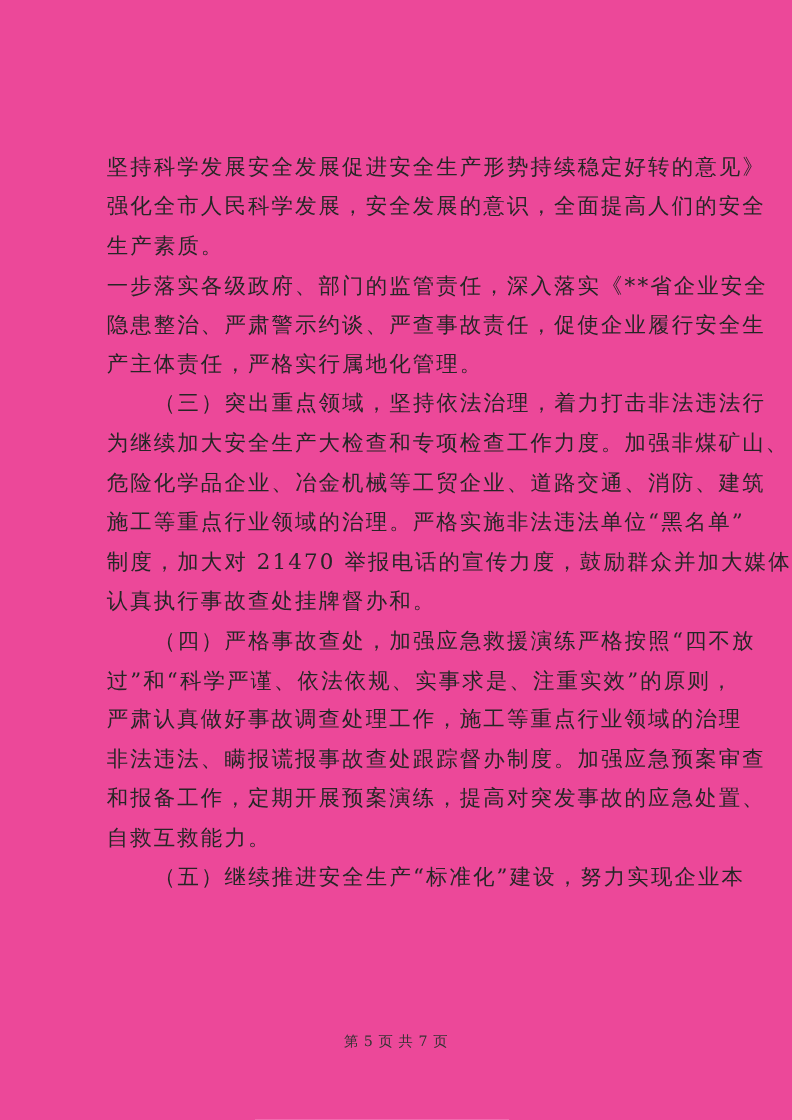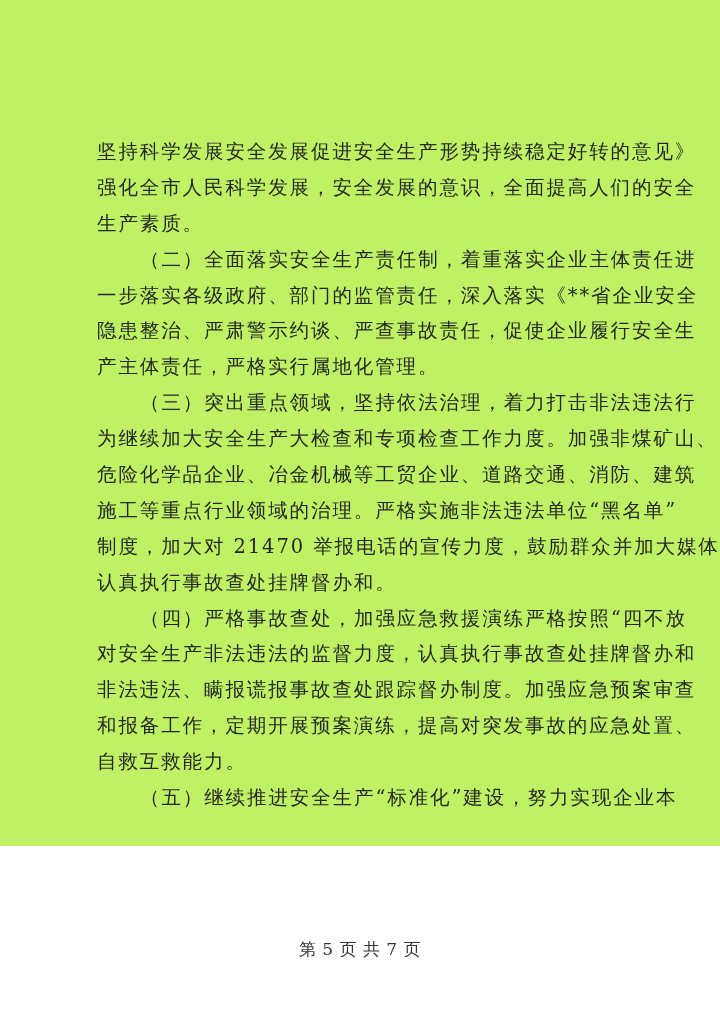--- a/index.html
+++ b/index.html
@@ -1,53 +1,53 @@
 <!DOCTYPE html>
 <html><head>
 <meta charset="utf-8">
 <style>
   html, body { margin: 0; padding: 0; background: #ffffff; }
   body { width: 720px; height: 1018px; position: relative; overflow: hidden; }
   .page {
-    position: absolute; left: 0; top: 0; width: 720px; height: 846px; background: #bef264;
+    position: absolute; left: 0; top: 0; width: 720px; height: 1018px; background: #ec4899;
   }
   .body-text {
     position: absolute; left: 97px; top: 134px; width: 545px;
     font-family: "DejaVu Serif", "Liberation Serif", serif;
     font-size: 19.5px; line-height: 35.9px; color: #262626;
     letter-spacing: 1.9px;
   }
   .line { white-space: nowrap; height: 35.9px; }
   .indent { padding-left: 43px; }
   .footer {
     position: absolute; left: 0; width: 720px; top: 938px; text-align: center;
     font-family: "DejaVu Serif", "Liberation Serif", serif;
-    font-size: 17px; color: #333; letter-spacing: 0.5px;
+    font-size: 13px; color: #333; letter-spacing: 0.5px;
   }
 </style>
 </head>
 <body>
 
 <div class="page">
   <div class="body-text">
     <div class="line">坚持科学发展安全发展促进安全生产形势持续稳定好转的意见》</div>
     <div class="line">强化全市人民科学发展，安全发展的意识，全面提高人们的安全</div>
     <div class="line">生产素质。</div>
-    <div class="line indent">（二）全面落实安全生产责任制，着重落实企业主体责任进</div>
     <div class="line">一步落实各级政府、部门的监管责任，深入落实《**省企业安全</div>
     <div class="line">隐患整治、严肃警示约谈、严查事故责任，促使企业履行安全生</div>
     <div class="line">产主体责任，严格实行属地化管理。</div>
     <div class="line indent">（三）突出重点领域，坚持依法治理，着力打击非法违法行</div>
     <div class="line">为继续加大安全生产大检查和专项检查工作力度。加强非煤矿山、</div>
     <div class="line">危险化学品企业、冶金机械等工贸企业、道路交通、消防、建筑</div>
     <div class="line">施工等重点行业领域的治理。严格实施非法违法单位“黑名单”</div>
     <div class="line">制度，加大对 21470 举报电话的宣传力度，鼓励群众并加大媒体</div>
     <div class="line">认真执行事故查处挂牌督办和。</div>
     <div class="line indent">（四）严格事故查处，加强应急救援演练严格按照“四不放</div>
-    <div class="line">对安全生产非法违法的监督力度，认真执行事故查处挂牌督办和</div>
+    <div class="line">过”和“科学严谨、依法依规、实事求是、注重实效”的原则，</div>
+    <div class="line">严肃认真做好事故调查处理工作，施工等重点行业领域的治理</div>
     <div class="line">非法违法、瞒报谎报事故查处跟踪督办制度。加强应急预案审查</div>
     <div class="line">和报备工作，定期开展预案演练，提高对突发事故的应急处置、</div>
     <div class="line">自救互救能力。</div>
     <div class="line indent">（五）继续推进安全生产“标准化”建设，努力实现企业本</div>
   </div>
 
   <div class="footer">第 5 页  共 7 页</div>
 </div>
 
 </body></html>

